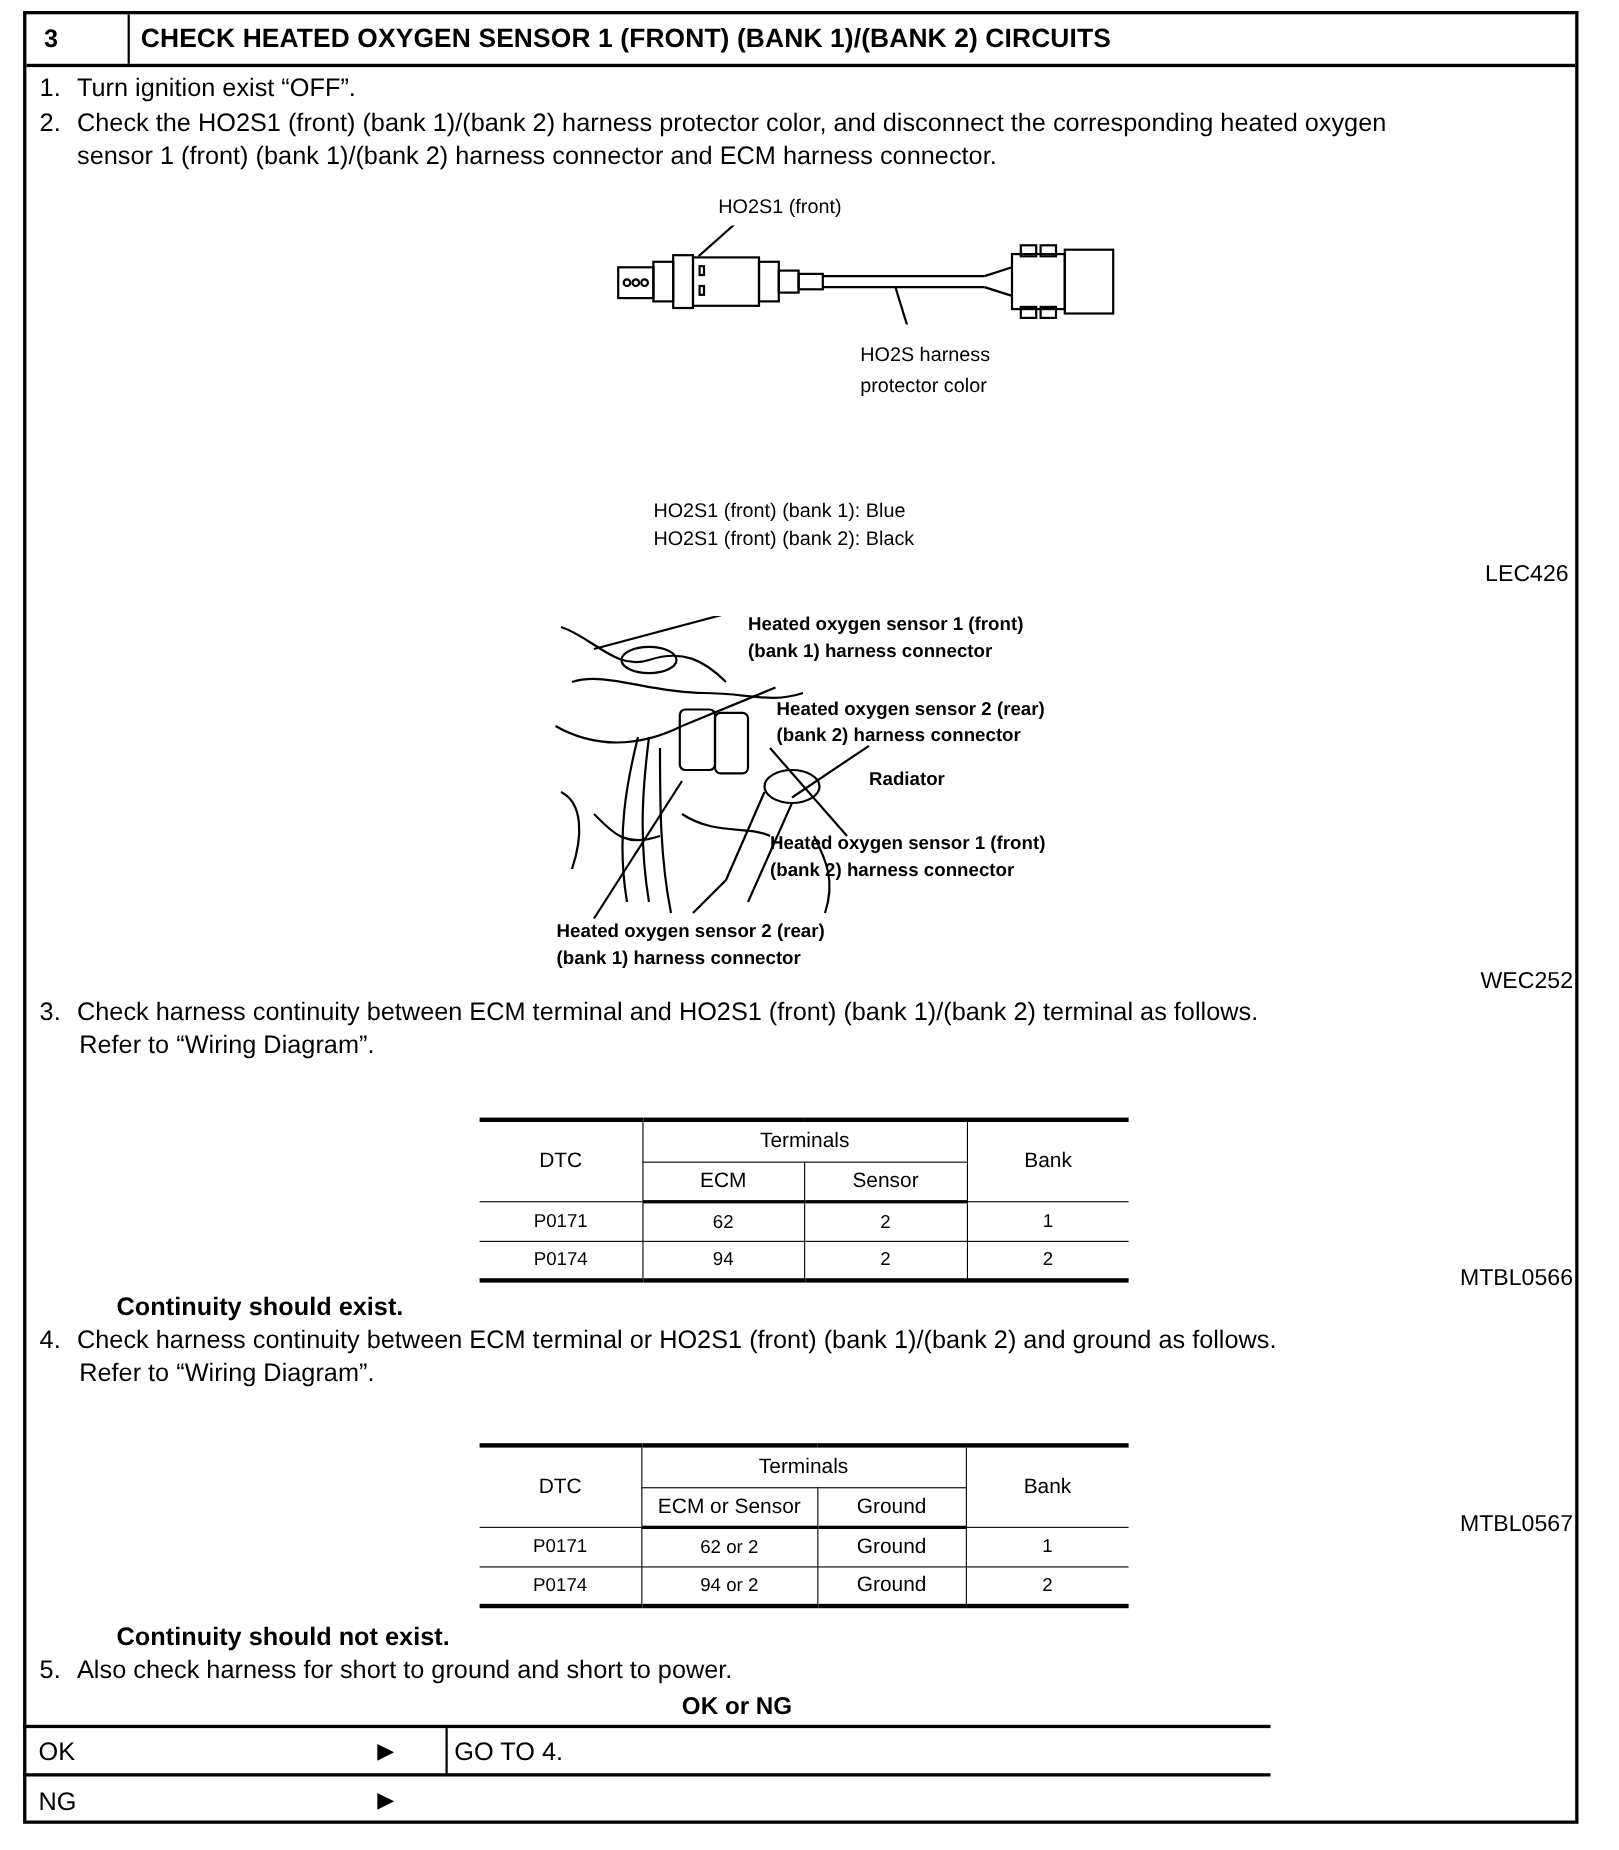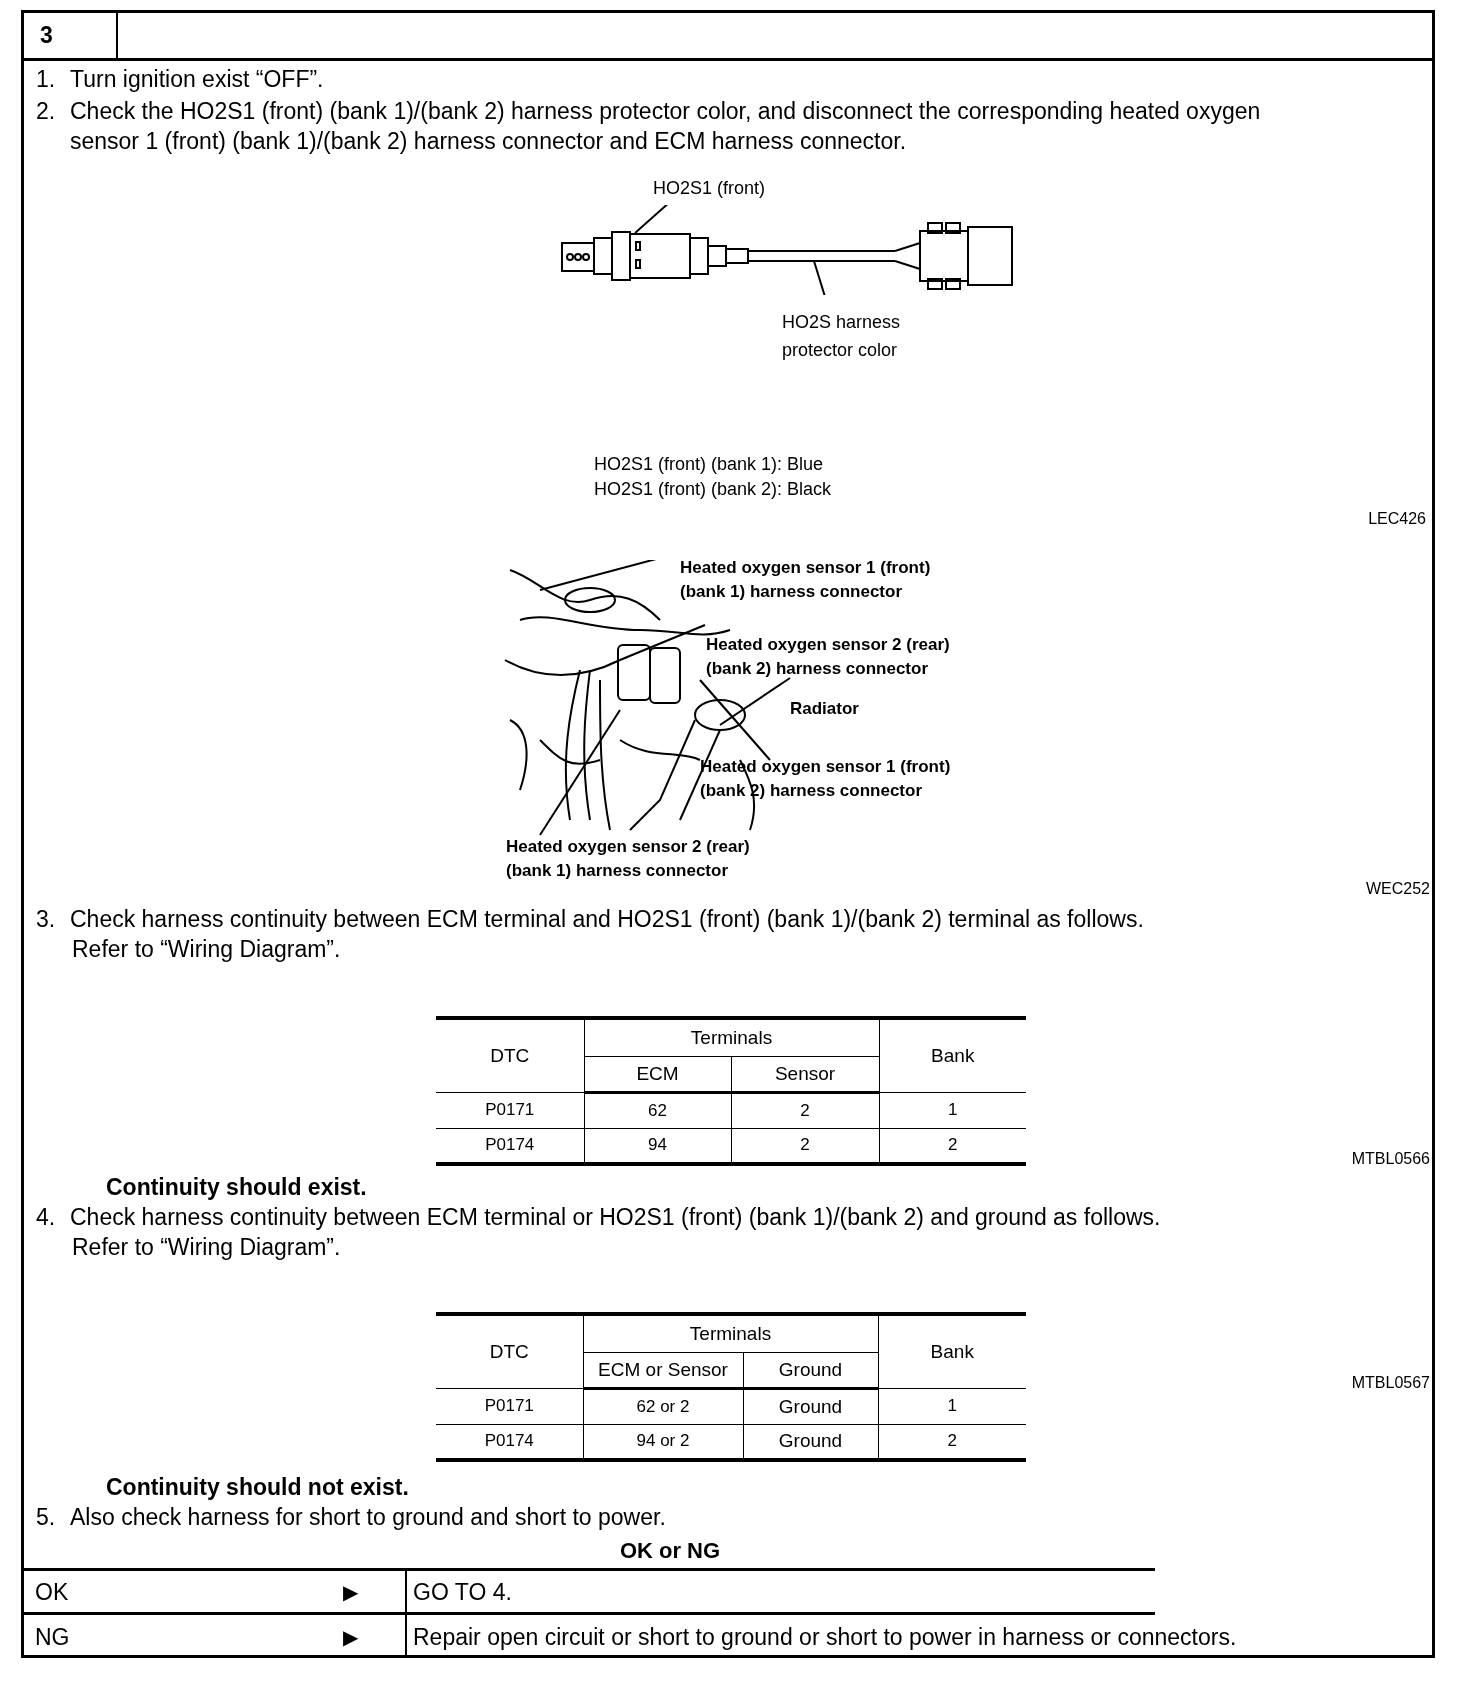--- a/index.html
+++ b/index.html
@@ -7,21 +7,21 @@
          font-family:"Liberation Sans", "DejaVu Sans", sans-serif; color:#000; }
   .frame { position:absolute; left:21px; top:10px; width:1414px; height:1648px;
            border:3px solid #000; box-sizing:border-box; }
   .hdr { position:absolute; left:0; top:0; right:0; height:48px; border-bottom:3px solid #000; box-sizing:border-box; }
   .hdr-num { position:absolute; left:0; top:0; width:94px; height:45px; border-right:2px solid #000; box-sizing:border-box;
              font-weight:bold; font-size:23px; line-height:45px; padding-left:16px; }
   .hdr-title { position:absolute; left:104px; top:0; height:45px; line-height:45px; font-weight:bold; font-size:24px; letter-spacing:0.1px; }
   .abs { position:absolute; white-space:nowrap; }
   .step { font-size:23px; line-height:30px; }
   .step .n { display:inline-block; width:34px; }
-  .code { font-size:16px; }
+  .code { font-size:21px; }
   .bold { font-weight:bold; }
   .lbl { font-size:18px; }
   .blbl { font-size:17px; font-weight:bold; line-height:24px; }
   table.dt { position:absolute; border-collapse:collapse; font-size:19px; text-align:center;margin-top:36px; }
   table.dt td { border:1px solid #000; padding:0; }
   table.dt tr.top td { border-top:4px solid #000; }
   table.dt tr.bot td { border-bottom:4px solid #000; }
   table.dt td.l { border-left:none; }
   table.dt td.r { border-right:none; }
   table.dt tr.hsep td { border-bottom:3px solid #000; }
@@ -30,20 +30,21 @@
   .res .k { position:absolute; left:14px; }
   .res .arr { position:absolute; left:322px; font-size:20px; }
   .res .v { position:absolute; left:384px; border-left:2px solid #000; padding-left:6px; height:100%; box-sizing:border-box; }
 </style>
 </head>
 <body>
 
 <div class="frame">
   <div class="hdr">
     <div class="hdr-num">3</div>
+    <div class="hdr-title">CHECK HEATED OXYGEN SENSOR 1 (FRONT) (BANK 1)/(BANK 2) CIRCUITS</div>
   </div>
 </div>
 
 <div class="abs step" style="left:36px; top:64px;">
   <span class="n">1.</span><span>Turn ignition exist “OFF”.</span>
 </div>
 <div class="abs step" style="left:36px; top:96px;">
   <span class="n">2.</span><span>Check the HO2S1 (front) (bank 1)/(bank 2) harness protector color, and disconnect the corresponding heated oxygen</span>
 </div>
 <div class="abs step" style="left:70px; top:126px;">sensor 1 (front) (bank 1)/(bank 2) harness connector and ECM harness connector.</div>
@@ -213,15 +214,14 @@
 
 <div class="abs" style="left:21px; width:1134px; top:1568px; height:90px;">
   <div class="res" style="top:0; height:45px; line-height:42px;">
     <span class="k">OK</span>
     <span class="arr">▶</span>
     <span class="v">GO TO 4.</span>
   </div>
   <div class="res" style="top:44px; height:46px; line-height:44px;">
     <span class="k">NG</span>
     <span class="arr">▶</span>
-    <span class="v">Repair open circuit or short to ground or short to power in harness or connectors.</span>
   </div>
 </div>
 
 </body></html>

